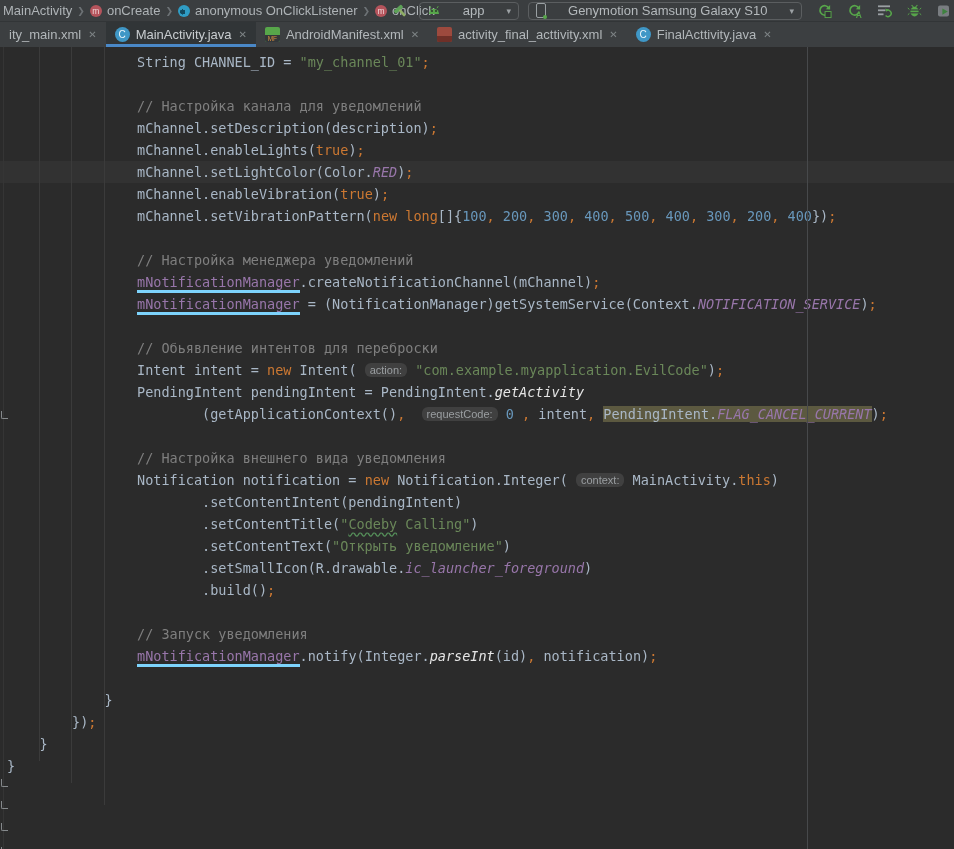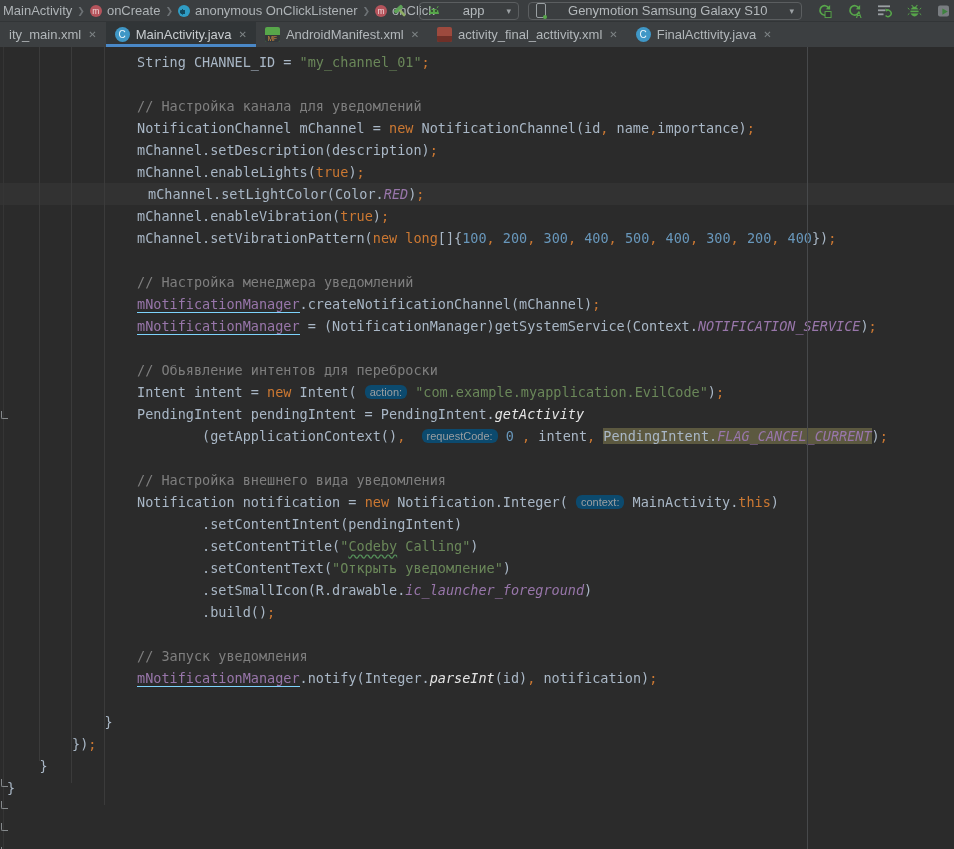--- a/index.html
+++ b/index.html
@@ -43,33 +43,33 @@
   
   .editor{position:absolute;left:0;top:47px;width:954px;height:802px;background:#2b2b2b;overflow:hidden;}
   .vline{position:absolute;width:1px;top:0;background:#3b3b3b;}
   .vline.margin{background:#47494b;}
   .vline.gutter{background:#353535;}
   .fold{position:absolute;left:1px;width:6px;height:7px;border-left:1px solid #85898c;
         border-bottom:1px solid #85898c;border-bottom-left-radius:2px;}
   .code{position:absolute;left:0;top:0;right:0;padding:4px 0 0 7px;
         font-family:"DejaVu Sans Mono","Liberation Mono",monospace;font-size:13.5px;line-height:22px;}
   .line{height:22px;white-space:pre;}
-  .line.cur{background:#323232;margin-left:-7px;padding-left:18px;}
+  .line.cur{background:#323232;margin-left:-7px;padding-left:7px;}
   .tok-p{color:#a9b7c6}
   .tok-k{color:#cc7832}
   .tok-s{color:#6a8759}
   .tok-c{color:#7f7f7f}
   .tok-n{color:#6897bb}
-  .tok-f{color:#9876aa;border-bottom:1px solid #7dd3fc}
+  .tok-f{color:#9876aa;border-bottom:3px solid #7dd3fc}
   .tok-sc{color:#9876aa;font-style:italic}
   .tok-it{font-style:italic;color:#e5e5e5}
   .tok-o{color:#cc7832}
   .tok-hl{background:#5c5940}
   .tok-typo{text-decoration:underline wavy #55915a;text-underline-offset:3px;}
-  .tok-h{display:inline-block;background:#0c4a6e;color:#9a9ea1;border-radius:6px;
+  .tok-h{display:inline-block;background:#404040;color:#9a9ea1;border-radius:6px;
          font-family:"Liberation Sans",sans-serif;font-size:11px;line-height:14px;
          padding:0 5px;vertical-align:1px;}
 </style>
 </head>
 <body>
 
 <div class="navbar">
   <div class="crumbs" id="crumbs">
       <span class="crumb">
         <span>MainActivity</span>
@@ -195,21 +195,20 @@
       <span>FinalActtivity.java</span>
       <span class="close">✕</span>
     </div>
   </div>
 
 <div class="editor" id="editor">
   <div class="code" id="code">
       <div class="line"><span class="tok-p">                String CHANNEL_ID = </span><span class="tok-s">"my_channel_01"</span><span class="tok-o">;</span></div>
       <div class="line"></div>
       <div class="line"><span class="tok-c">                // Настройка канала для уведомлений</span></div>
-      <div class="line"><span class="tok-p">                NotificationChannel mChannel = </span><span class="tok-k">new</span><span class="tok-p"> NotificationChannel(id</span><span class="tok-o">,</span><span class="tok-p"> name</span><span class="tok-o">,</span><span class="tok-p">importance)</span><span class="tok-o">;</span></div>
       <div class="line"><span class="tok-p">                mChannel.setDescription(description)</span><span class="tok-o">;</span></div>
       <div class="line"><span class="tok-p">                mChannel.enableLights(</span><span class="tok-k">true</span><span class="tok-p">)</span><span class="tok-o">;</span></div>
       <div class="line cur"><span class="tok-p">                mChannel.setLightColor(Color.</span><span class="tok-sc">RED</span><span class="tok-p">)</span><span class="tok-o">;</span></div>
       <div class="line"><span class="tok-p">                mChannel.enableVibration(</span><span class="tok-k">true</span><span class="tok-p">)</span><span class="tok-o">;</span></div>
       <div class="line"><span class="tok-p">                mChannel.setVibrationPattern(</span><span class="tok-k">new</span><span class="tok-p"> </span><span class="tok-k">long</span><span class="tok-p">[]{</span><span class="tok-n">100</span><span class="tok-o">,</span><span class="tok-p"> </span><span class="tok-n">200</span><span class="tok-o">,</span><span class="tok-p"> </span><span class="tok-n">300</span><span class="tok-o">,</span><span class="tok-p"> </span><span class="tok-n">400</span><span class="tok-o">,</span><span class="tok-p"> </span><span class="tok-n">500</span><span class="tok-o">,</span><span class="tok-p"> </span><span class="tok-n">400</span><span class="tok-o">,</span><span class="tok-p"> </span><span class="tok-n">300</span><span class="tok-o">,</span><span class="tok-p"> </span><span class="tok-n">200</span><span class="tok-o">,</span><span class="tok-p"> </span><span class="tok-n">400</span><span class="tok-p">})</span><span class="tok-o">;</span></div>
       <div class="line"></div>
       <div class="line"><span class="tok-c">                // Настройка менеджера уведомлений</span></div>
       <div class="line"><span class="tok-p">                </span><span class="tok-f">mNotificationManager</span><span class="tok-p">.createNotificationChannel(mChannel)</span><span class="tok-o">;</span></div>
       <div class="line"><span class="tok-p">                </span><span class="tok-f">mNotificationManager</span><span class="tok-p"> = (NotificationManager)getSystemService(Context.</span><span class="tok-sc">NOTIFICATION_SERVICE</span><span class="tok-p">)</span><span class="tok-o">;</span></div>
       <div class="line"></div>

